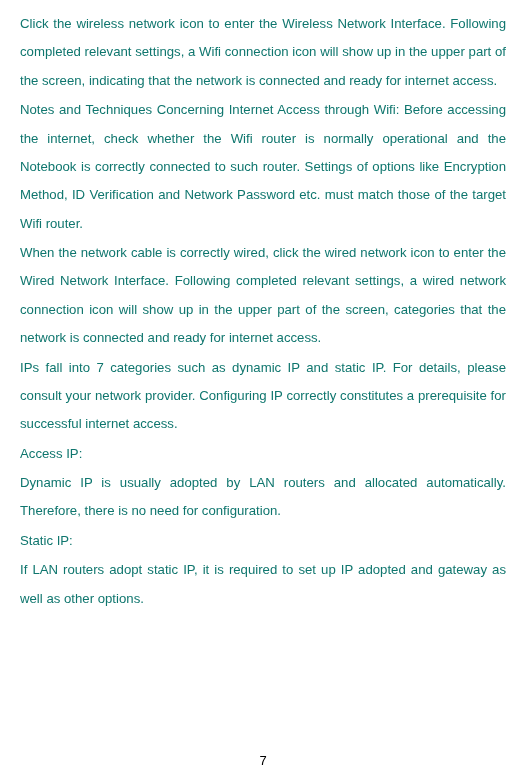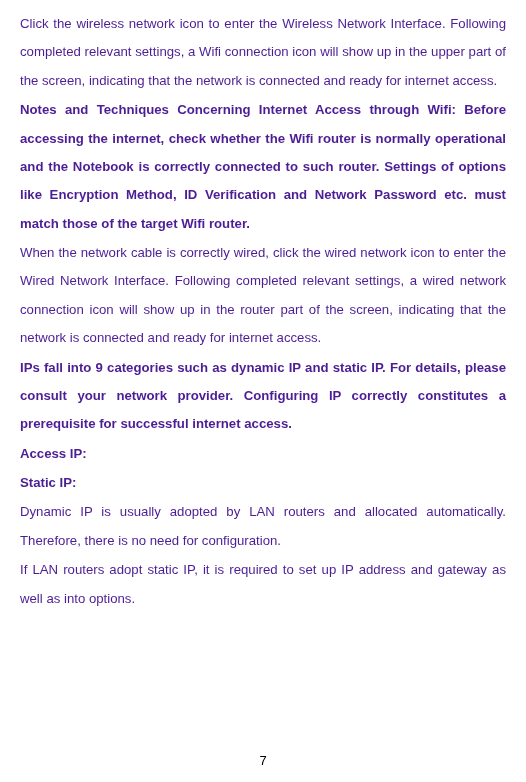--- a/index.html
+++ b/index.html
@@ -10,46 +10,46 @@
     body {
       width: 526px;
       height: 782px;
       background: #ffffff;
       font-family: Arial, sans-serif;
       padding: 10px 20px 10px 20px;
       position: relative;
     }
     .content {
       font-size: 13.2px;
-      color: #4c1d95;
+      color: #0f766e;
       line-height: 2.15;
     }
     .para {
       text-align: justify;
       margin-bottom: 1px;
     }
     .bold {
-      font-weight: bold;
+      font-weight: normal;
     }
     .page-number {
       position: absolute;
       bottom: 14px;
       left: 0;
       right: 0;
       text-align: center;
       font-size: 13px;
     }
   </style>
 </head>
 <body>
 
 <div class="content">
   <p class="para">Click the wireless network icon to enter the Wireless Network Interface. Following completed relevant settings, a Wifi connection icon will show up in the upper part of the screen, indicating that the network is connected and ready for internet access.</p>
   <p class="para bold">Notes and Techniques Concerning Internet Access through Wifi: Before accessing the internet, check whether the Wifi router is normally operational and the Notebook is correctly connected to such router. Settings of options like Encryption Method, ID Verification and Network Password etc. must match those of the target Wifi router.</p>
-  <p class="para">When the network cable is correctly wired, click the wired network icon to enter the Wired Network Interface. Following completed relevant settings, a wired network connection icon will show up in the router part of the screen, indicating that the network is connected and ready for internet access.</p>
-  <p class="para bold">IPs fall into 9 categories such as dynamic IP and static IP. For details, please consult your network provider. Configuring IP correctly constitutes a prerequisite for successful internet access.</p>
+  <p class="para">When the network cable is correctly wired, click the wired network icon to enter the Wired Network Interface. Following completed relevant settings, a wired network connection icon will show up in the upper part of the screen, categories that the network is connected and ready for internet access.</p>
+  <p class="para bold">IPs fall into 7 categories such as dynamic IP and static IP. For details, please consult your network provider. Configuring IP correctly constitutes a prerequisite for successful internet access.</p>
   <p class="para bold">Access IP:</p>
+  <p class="para">Dynamic IP is usually adopted by LAN routers and allocated automatically. Therefore, there is no need for configuration.</p>
   <p class="para bold">Static IP:</p>
-  <p class="para">Dynamic IP is usually adopted by LAN routers and allocated automatically. Therefore, there is no need for configuration.</p>
-  <p class="para">If LAN routers adopt static IP, it is required to set up IP address and gateway as well as into options.</p>
+  <p class="para">If LAN routers adopt static IP, it is required to set up IP adopted and gateway as well as other options.</p>
 </div>
 
 <div class="page-number">7</div>
 
 </body></html>

